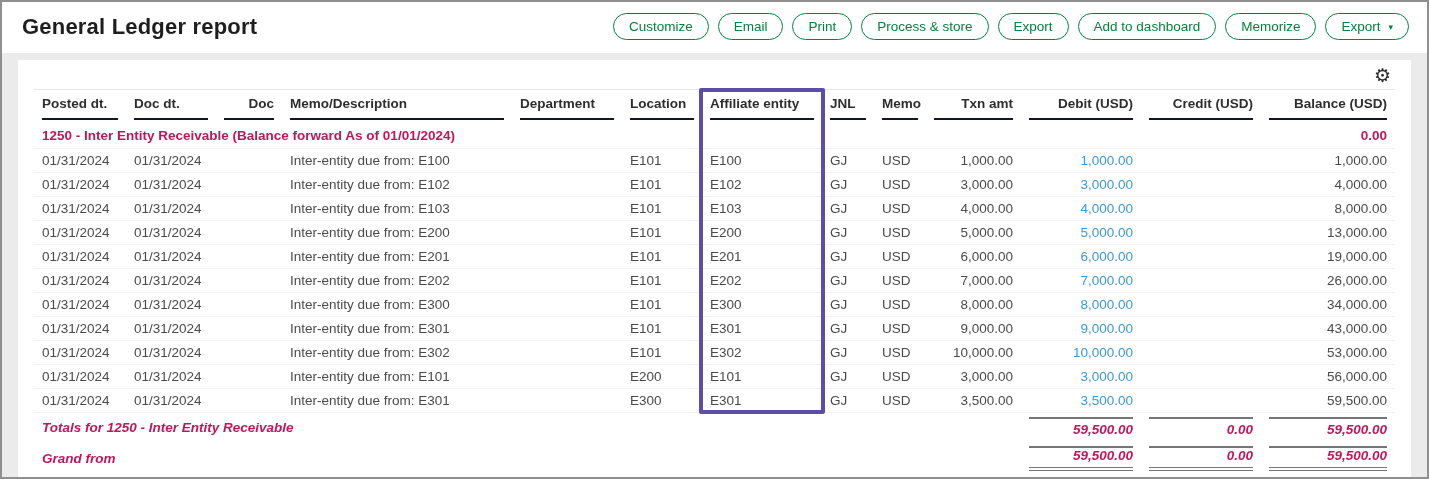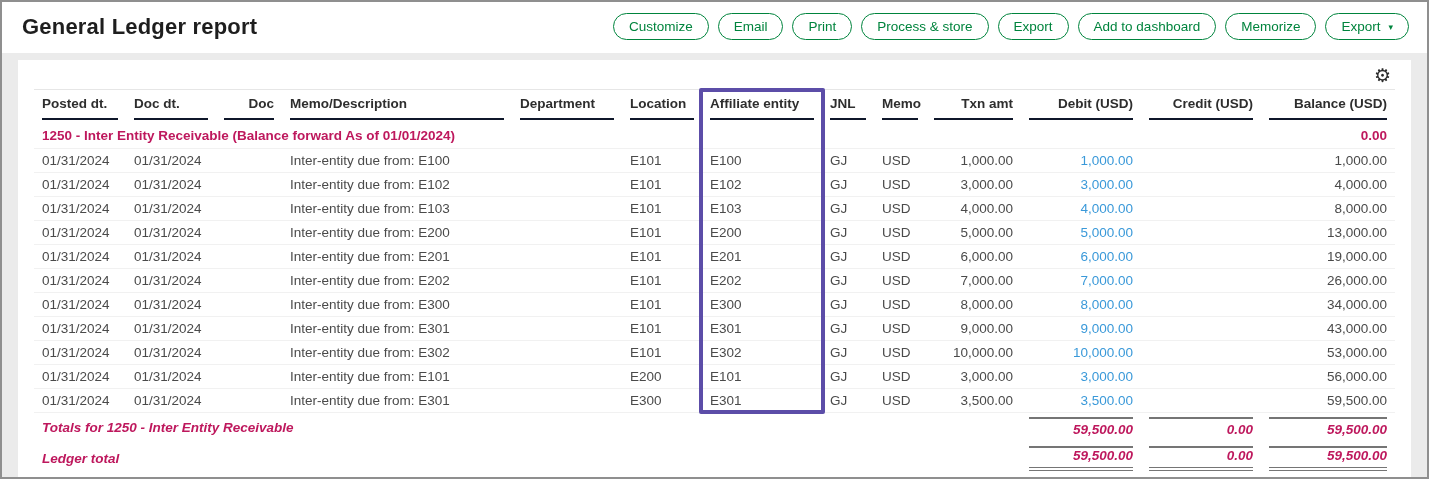--- a/index.html
+++ b/index.html
@@ -344,21 +344,21 @@
                 <div class="tline">59,500.00</div>
               </td>
             <td class="r">
                 <div class="tline">0.00</div>
               </td>
             <td class="r">
                 <div class="tline">59,500.00</div>
               </td>
           </tr>
           <tr class="grand-row">
-            <td class="l" colspan="10">Ledger total</td>
+            <td class="l" colspan="10">Grand from</td>
             <td class="r">
                 <div class="tline dline">59,500.00</div>
               </td>
             <td class="r">
                 <div class="tline dline">0.00</div>
               </td>
             <td class="r">
                 <div class="tline dline">59,500.00</div>
               </td>
           </tr>

